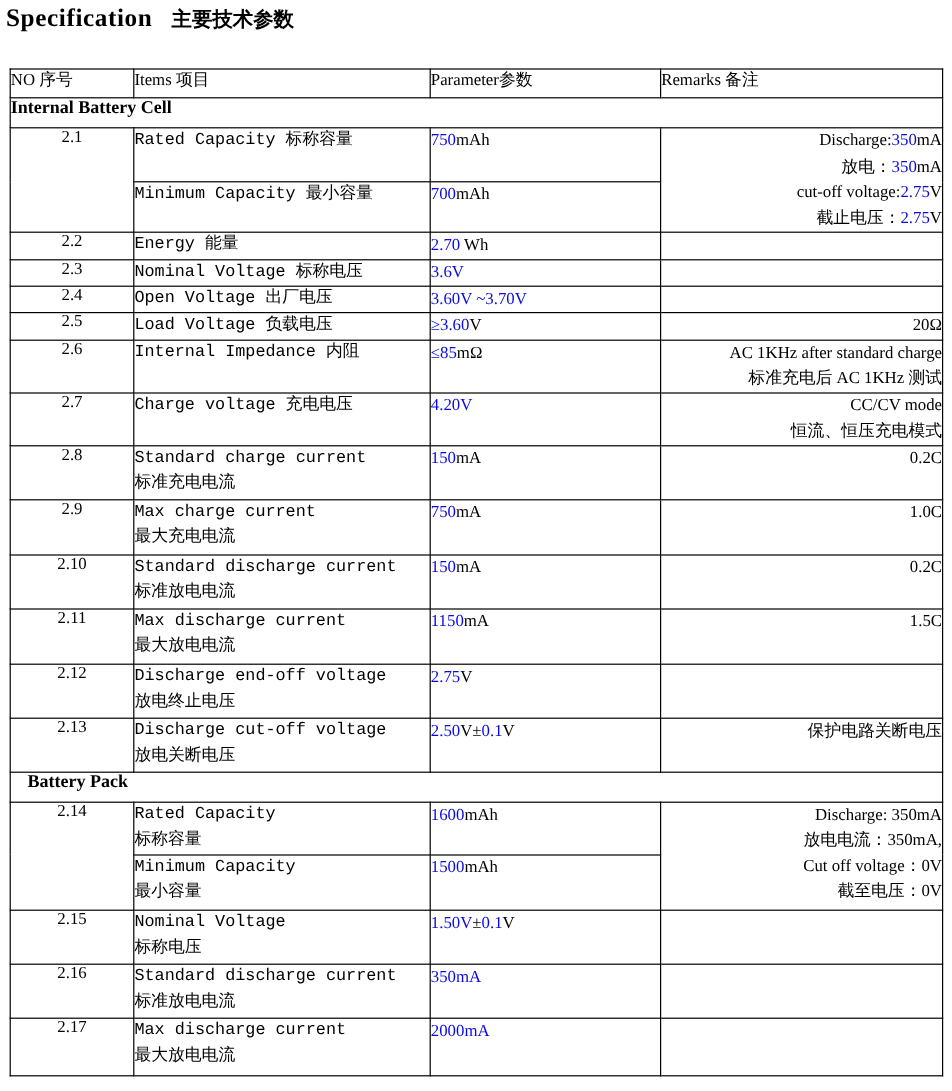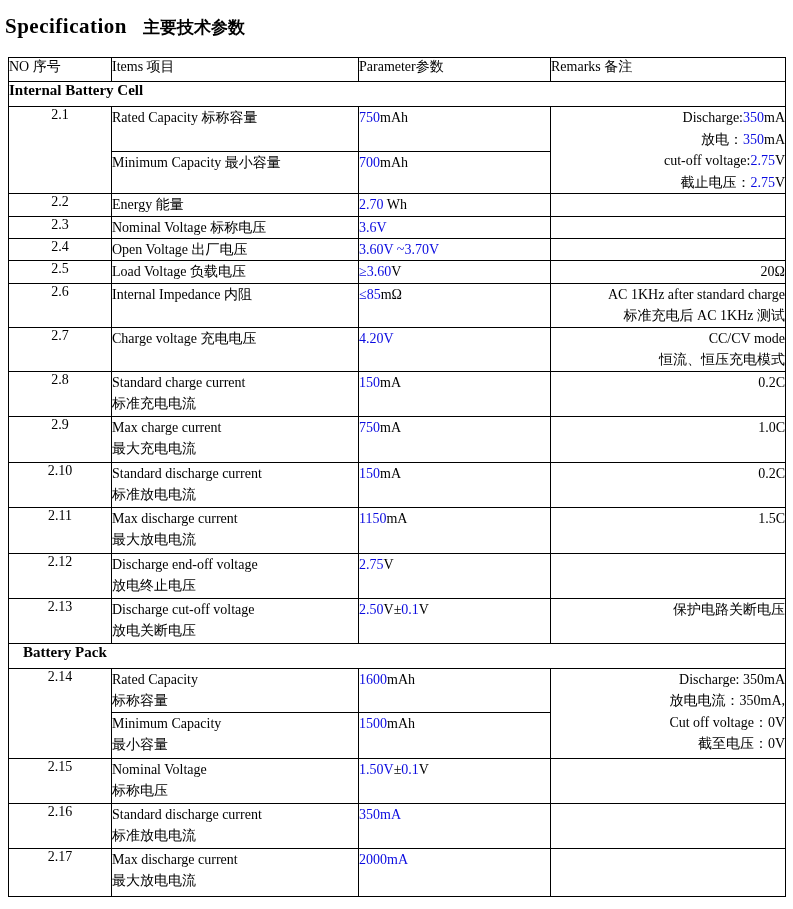--- a/index.html
+++ b/index.html
@@ -1,28 +1,28 @@
 <!DOCTYPE html>
 <html style="--blue: #0B0BE0;"><head>
 <meta charset="utf-8">
 <style>
   html,body{margin:0;padding:0;background:#ffffff;}
   body{width:793px;height:909px;position:relative;overflow:hidden;
        font-family:"Liberation Serif","DejaVu Serif",serif;color:#000;}
-  .page-title{position:absolute;left:5px;top:14px;font-weight:bold;white-space:nowrap;}
+  .page-title{position:absolute;left:5px;top:3px;font-weight:bold;white-space:nowrap;}
   .page-title .en{font-size:21px;letter-spacing:.5px;}
   .page-title .zh{font-size:17px;margin-left:16px;}
   table.spec{position:absolute;left:8px;top:57px;width:777px;
              border-collapse:collapse;table-layout:fixed;font-size:14px;}
   table.spec td,table.spec th{border:1px solid #000;padding:0;vertical-align:top;overflow:hidden;}
   th.hdr{font-weight:normal;font-size:14px;text-align:left;height:23px;vertical-align:middle;}
   td.section{font-weight:bold;font-size:15px;height:24px;vertical-align:middle;padding-left:3px;}
   tr.sec-1 td.section{padding-left:14px;}
   td.no{text-align:center;padding-top:2px;font-size:14px;}
-  td.items{padding:2px 4px 0 13px;line-height:21px;}
+  td.items{padding:2px 4px 0 13px;line-height:21px;font-family:Liberation Mono, monospace;}
   td.param{padding:2px 4px 0 12px;line-height:21px;}
   td.remarks{padding:1px 4px 0 7px;line-height:21.5px;text-align:right;}
   td.vmid{vertical-align:middle;padding-top:0;padding-bottom:2px;}
   .v{color:var(--blue,#0000EE);}
   .line{white-space:nowrap;}
 </style>
 </head>
 <body>
 
 <div class="page-title">

